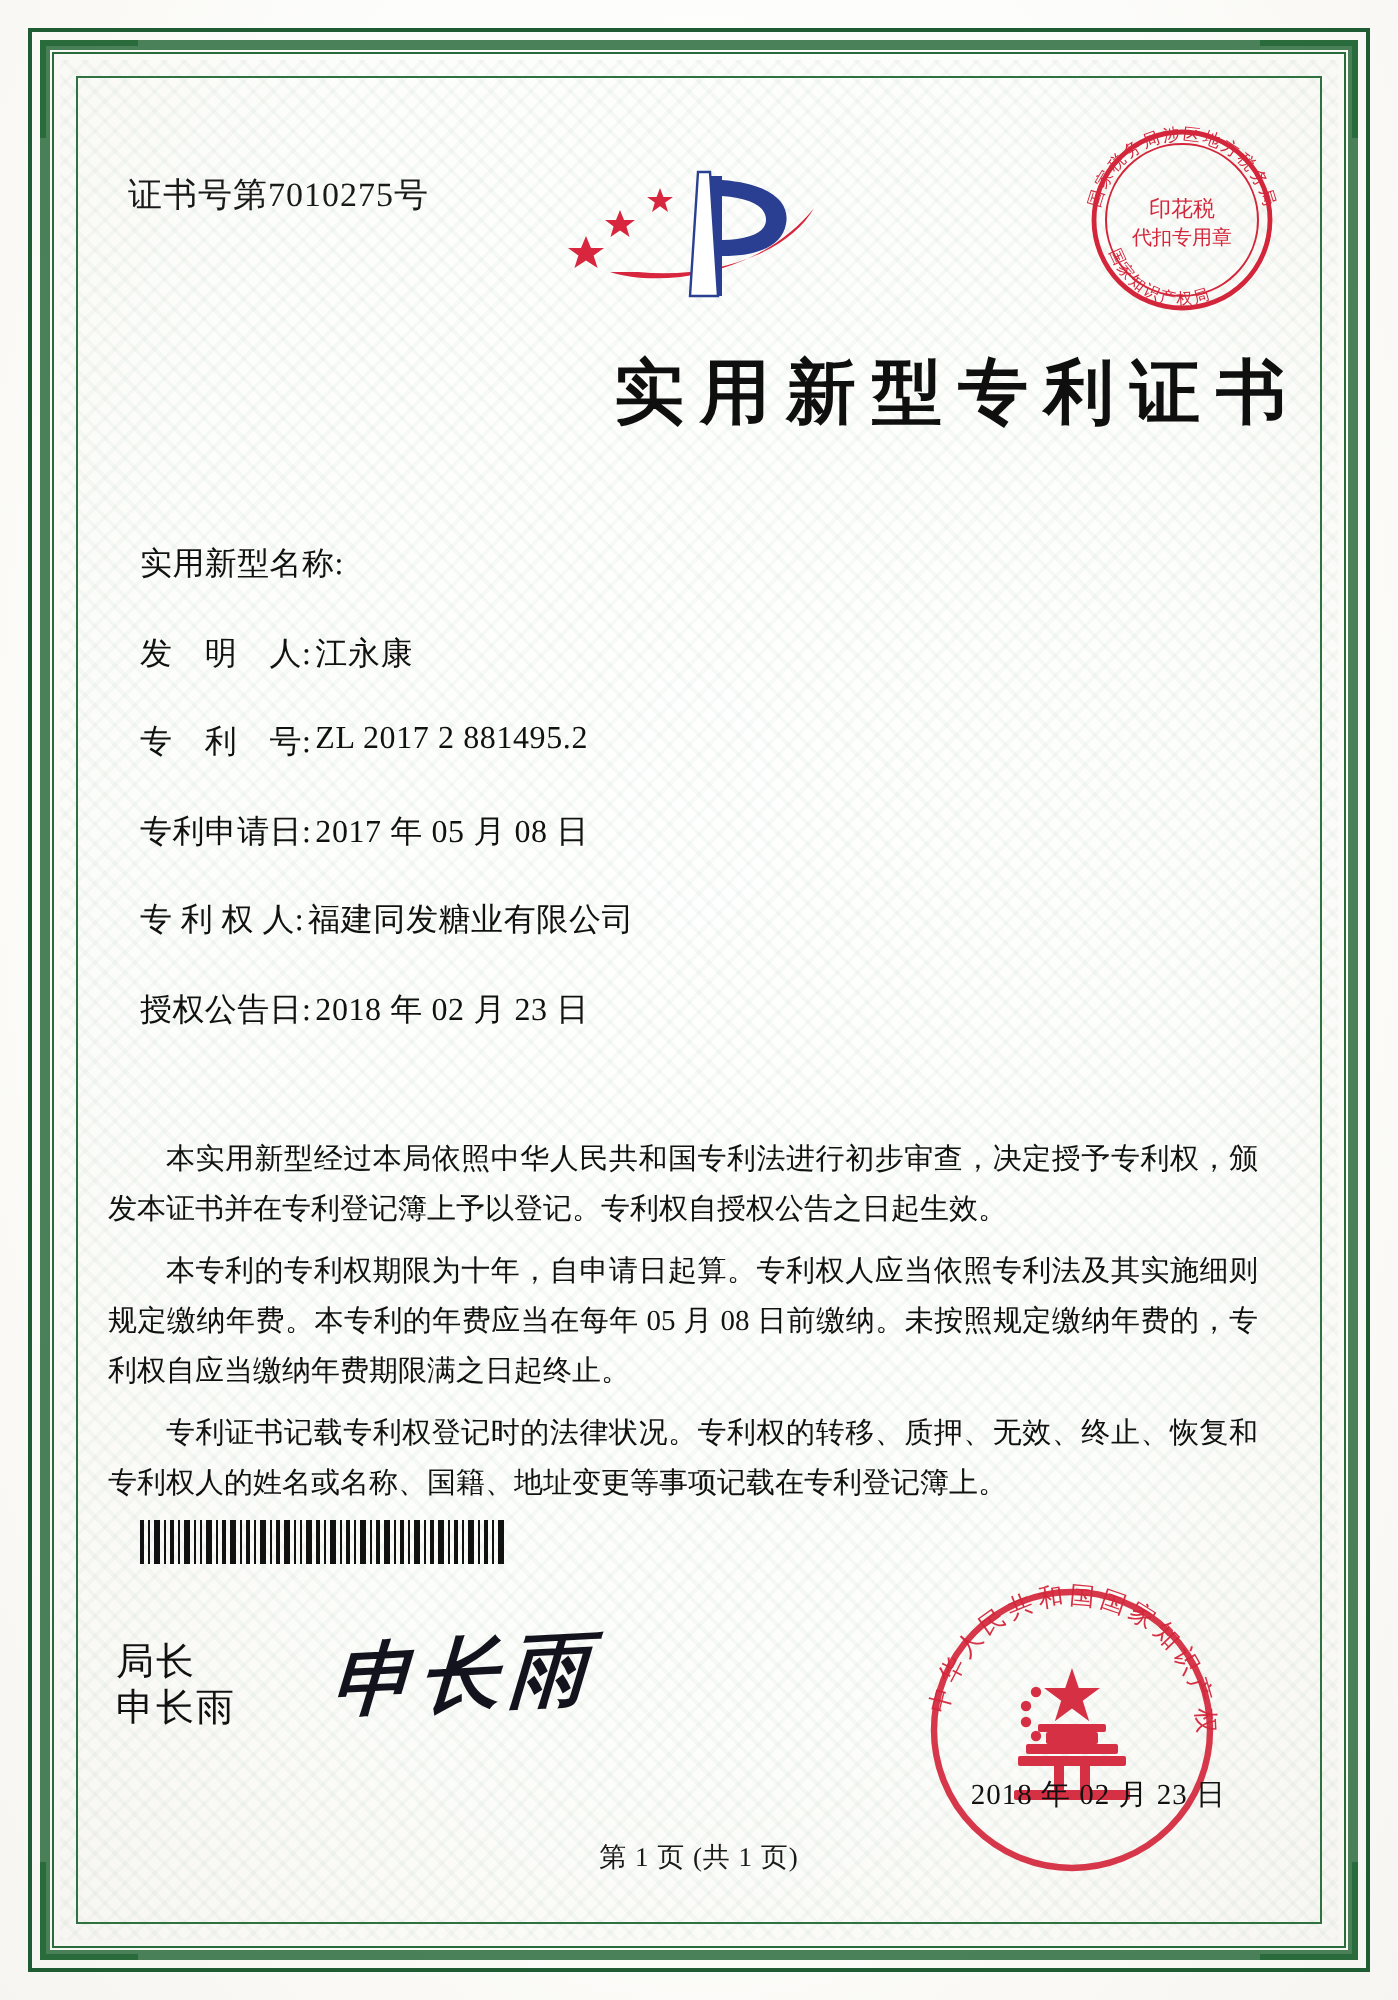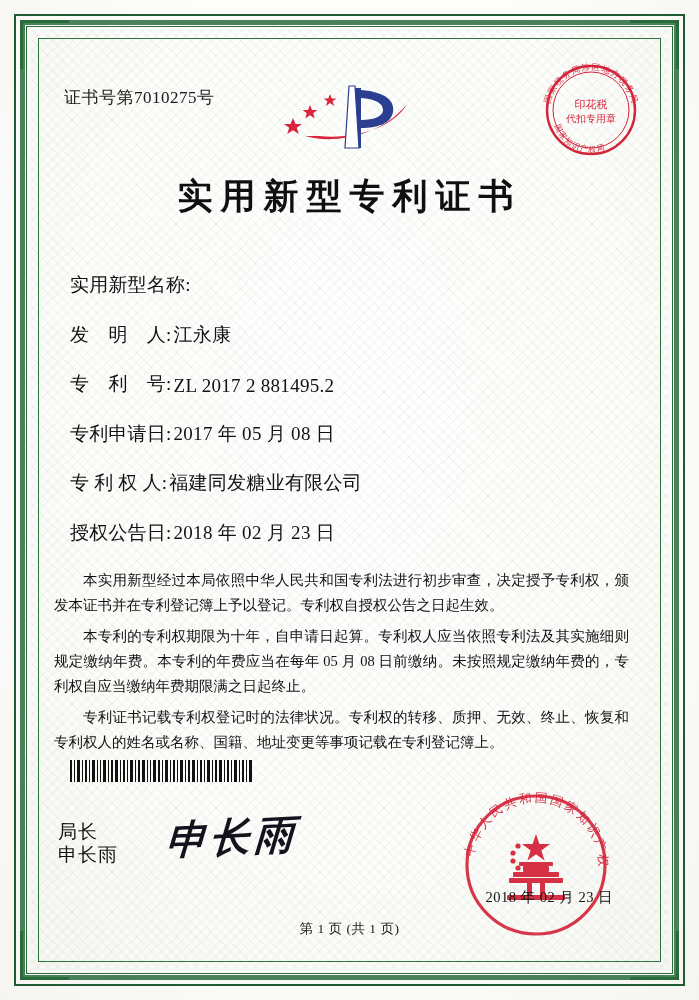--- a/index.html
+++ b/index.html
@@ -103,40 +103,40 @@
     top: 8px;
     width: 108px;
     height: 108px;
   }
 
   
   .title {
     position: absolute;
     top: 125px;
     left: 0; right: 0;
-    text-align: center;
+    text-align: right;
     font-family: "DejaVu Serif", "Liberation Serif", serif;
     font-size: 35px;
     font-weight: bold;
     letter-spacing: 8px;
     color: #0f0f0f;
   }
 
   
   .fields {
     position: absolute;
     top: 224px;
     left: 22px;
     right: 20px;
   }
   .field {
     display: flex;
-    align-items: flex-end;
+    align-items: flex-start;
     margin-bottom: 23.5px;
-    font-size: 19px;
+    font-size: 16px;
     color: #111;
   }
   .field .k {
     white-space: nowrap;
     letter-spacing: .2px;
   }
   .field .v {
     margin-left: 2px;
     letter-spacing: .3px;
   }

